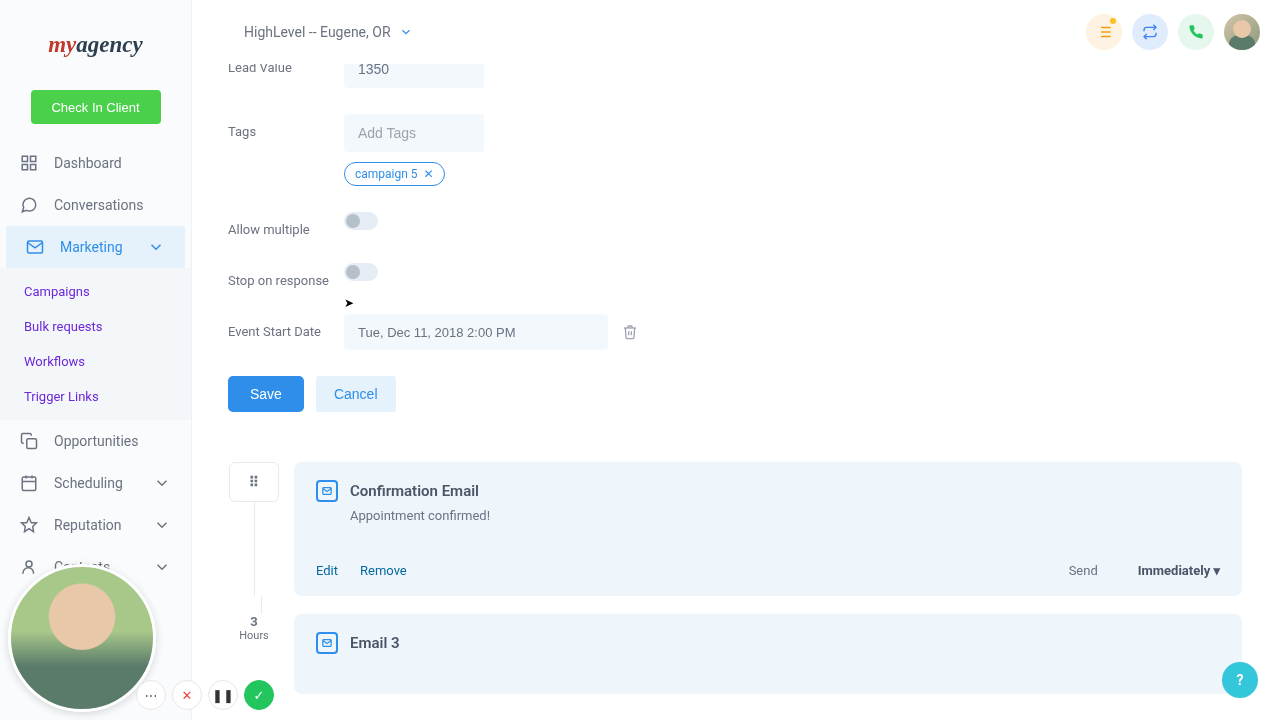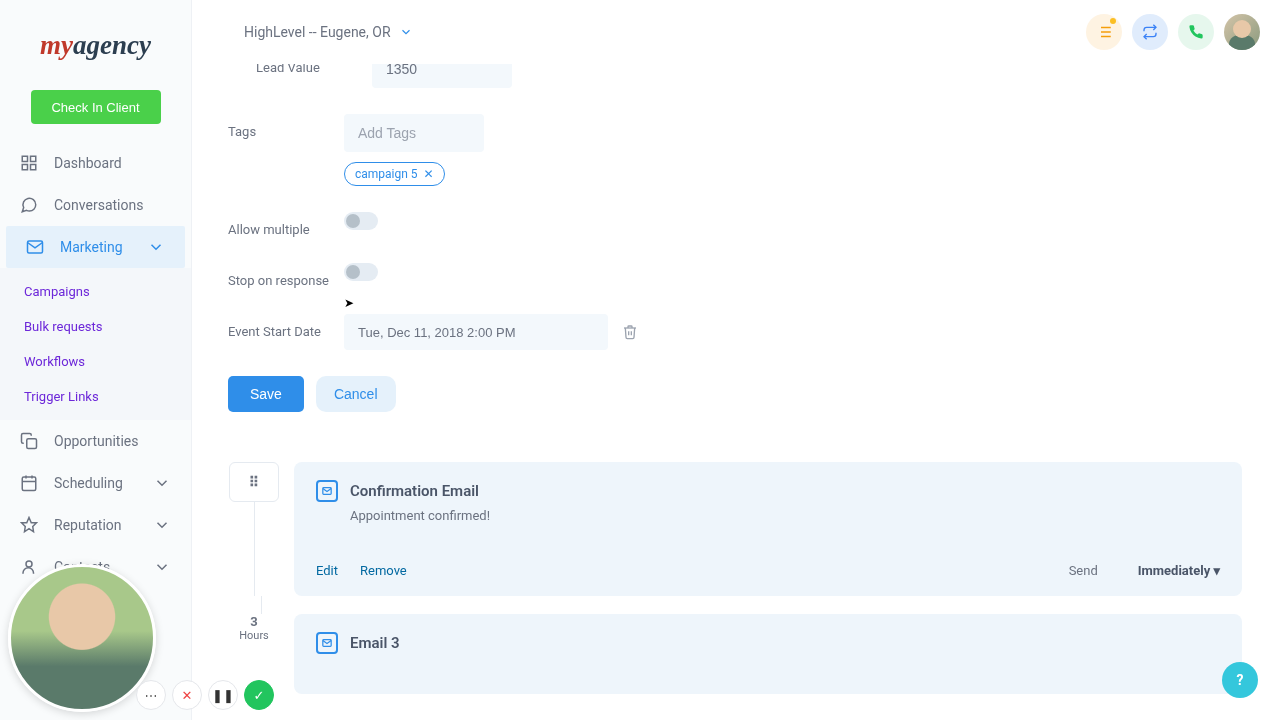--- a/index.html
+++ b/index.html
@@ -15,21 +15,21 @@
 .icon-btn.blue { background: #e0ecfc; color: #3b82f6; }
 .icon-btn.green { background: #e6f7ed; color: #22c55e; }
 .icon-btn .dot { position: absolute; top: 4px; right: 6px; width: 6px; height: 6px; border-radius: 50%; background: #fbbf24; }
 .avatar { width: 36px; height: 36px; border-radius: 50%; background: linear-gradient(135deg,#d4c4a8,#8a9a7e); position: relative; overflow: hidden; }
 .avatar::after{content:"";position:absolute;width:18px;height:18px;border-radius:50%;background:#e8c8a8;top:6px;left:9px;}
 .avatar::before{content:"";position:absolute;width:26px;height:20px;background:#5a7a6a;bottom:-4px;left:5px;border-radius:50% 50% 0 0;}
 
 
 .sidebar { position: absolute; top: 0; left: 0; width: 192px; height: 720px; background: #f9fbfc; border-right: 1px solid #eef1f5; display: flex; flex-direction: column; }
 .sidebar .logo-slot { height: 90px; display: flex; align-items: center; justify-content: center; }
-.sidebar .logo-img { font-family: cursive; font-size: 27px; font-weight: 700; font-style: italic; }
+.sidebar .logo-img { font-family: cursive; font-size: 23px; font-weight: 700; font-style: italic; }
 .sidebar .logo-img .my { color: #c0392b; }
 .sidebar .logo-img .agency { color: #2c3e50; }
 .check-in-btn { margin: 0 auto 18px; width: 130px; height: 34px; background: #4ad04a; color: #fff; border: none; border-radius: 4px; font-size: 13px; cursor: pointer; }
 .nav { list-style: none; }
 .nav li { display: flex; align-items: center; padding: 12px 20px; font-size: 14px; color: #6b7280; cursor: pointer; gap: 16px; }
 .nav li.active { background: #e5f1fb; color: #2f8ee9; border-radius: 2px; margin: 0 6px; }
 .nav li .chev { margin-left: auto; }
 .nav li svg { width: 18px; height: 18px; flex-shrink: 0; }
 .subnav { list-style: none; padding: 6px 0 6px 24px; background: #f4f7fa; }
 .subnav li { padding: 10px 0; font-size: 13px; color: #6d28d9; cursor: pointer; }
@@ -43,21 +43,21 @@
 .text-input { width: 140px; height: 38px; background: #f3f8fc; border: none; border-radius: 4px; padding: 0 14px; color: #6b7280; font-size: 14px; }
 .text-input::placeholder{color:#9ca3af;}
 .tag-pill { display: inline-flex; align-items: center; gap: 6px; padding: 4px 10px; border: 1px solid #2f8ee9; border-radius: 12px; color: #2f8ee9; font-size: 12px; margin-top: 10px; }
 .tag-pill .x { cursor: pointer; }
 .toggle { width: 34px; height: 18px; background: #e5ecf3; border-radius: 10px; position: relative; cursor: pointer; }
 .toggle .knob { width: 14px; height: 14px; background: #b5c0c9; border-radius: 50%; position: absolute; top: 2px; left: 2px; }
 .date-input { width: 264px; height: 36px; background: #f3f8fc; border: none; border-radius: 4px; padding: 0 14px; color: #6b7280; font-size: 13px; }
 .trash-btn { margin-left: 14px; color: #9ca3af; cursor: pointer; display:inline-flex; }
 .actions { display: flex; gap: 12px; margin-top: 10px; }
 .btn-primary { background: #2f8ee9; color: #fff; border: none; height: 36px; padding: 0 22px; border-radius: 5px; font-size: 14px; cursor: pointer; }
-.btn-secondary { background: #e5f1fb; color: #2f8ee9; border: none; height: 36px; padding: 0 18px; border-radius: 10px; font-size: 14px; cursor: pointer; }
+.btn-secondary { background: #e5f1fb; color: #2f8ee9; border: none; height: 36px; padding: 0 18px; border-radius: 3px; font-size: 14px; cursor: pointer; }
 
 
 .steps { margin-top: 30px; padding-left: 20px; }
 .step-row { display: flex; align-items: stretch; gap: 14px; }
 .timeline { display: flex; flex-direction: column; align-items: center; width: 52px; }
 .handle { width: 50px; height: 40px; border: 1px solid #e5eaf0; border-radius: 6px; display: flex; align-items: center; justify-content: center; color: #6b7280; font-weight:700; }
 .handle-line { width: 1px; flex: 1; background: #e5eaf0; }
 .step-card { flex: 1; background: #eef5fb; border-radius: 8px; padding: 18px 22px; margin-right: 22px; }
 .step-header { display: flex; align-items: center; gap: 12px; }
 .step-icon { width: 22px; height: 22px; border: 2px solid #2f8ee9; border-radius: 4px; display: flex; align-items: center; justify-content: center; color: #2f8ee9; }
@@ -199,21 +199,21 @@
       <svg class="chev" width="12" height="12" viewBox="0 0 24 24" fill="none" stroke="currentColor" stroke-width="2">
           <polyline points="6 9 12 15 18 9"></polyline>
         </svg>
     </li>
   </ul>
 </div>
 
 <div class="main">
   <div class="form-area">
 
-    <div class="form-row" style="margin-top:-14px;margin-left:28px;">
+    <div class="form-row" style="margin-top:-14px;">
       <div class="form-label">Lead Value</div>
       <div class="form-field">
         <input class="text-input" value="1350" style="">
       </div>
     </div>
 
     <div class="form-row">
       <div class="form-label">Tags</div>
       <div class="form-field">
         <input class="text-input" placeholder="Add Tags" style="">

